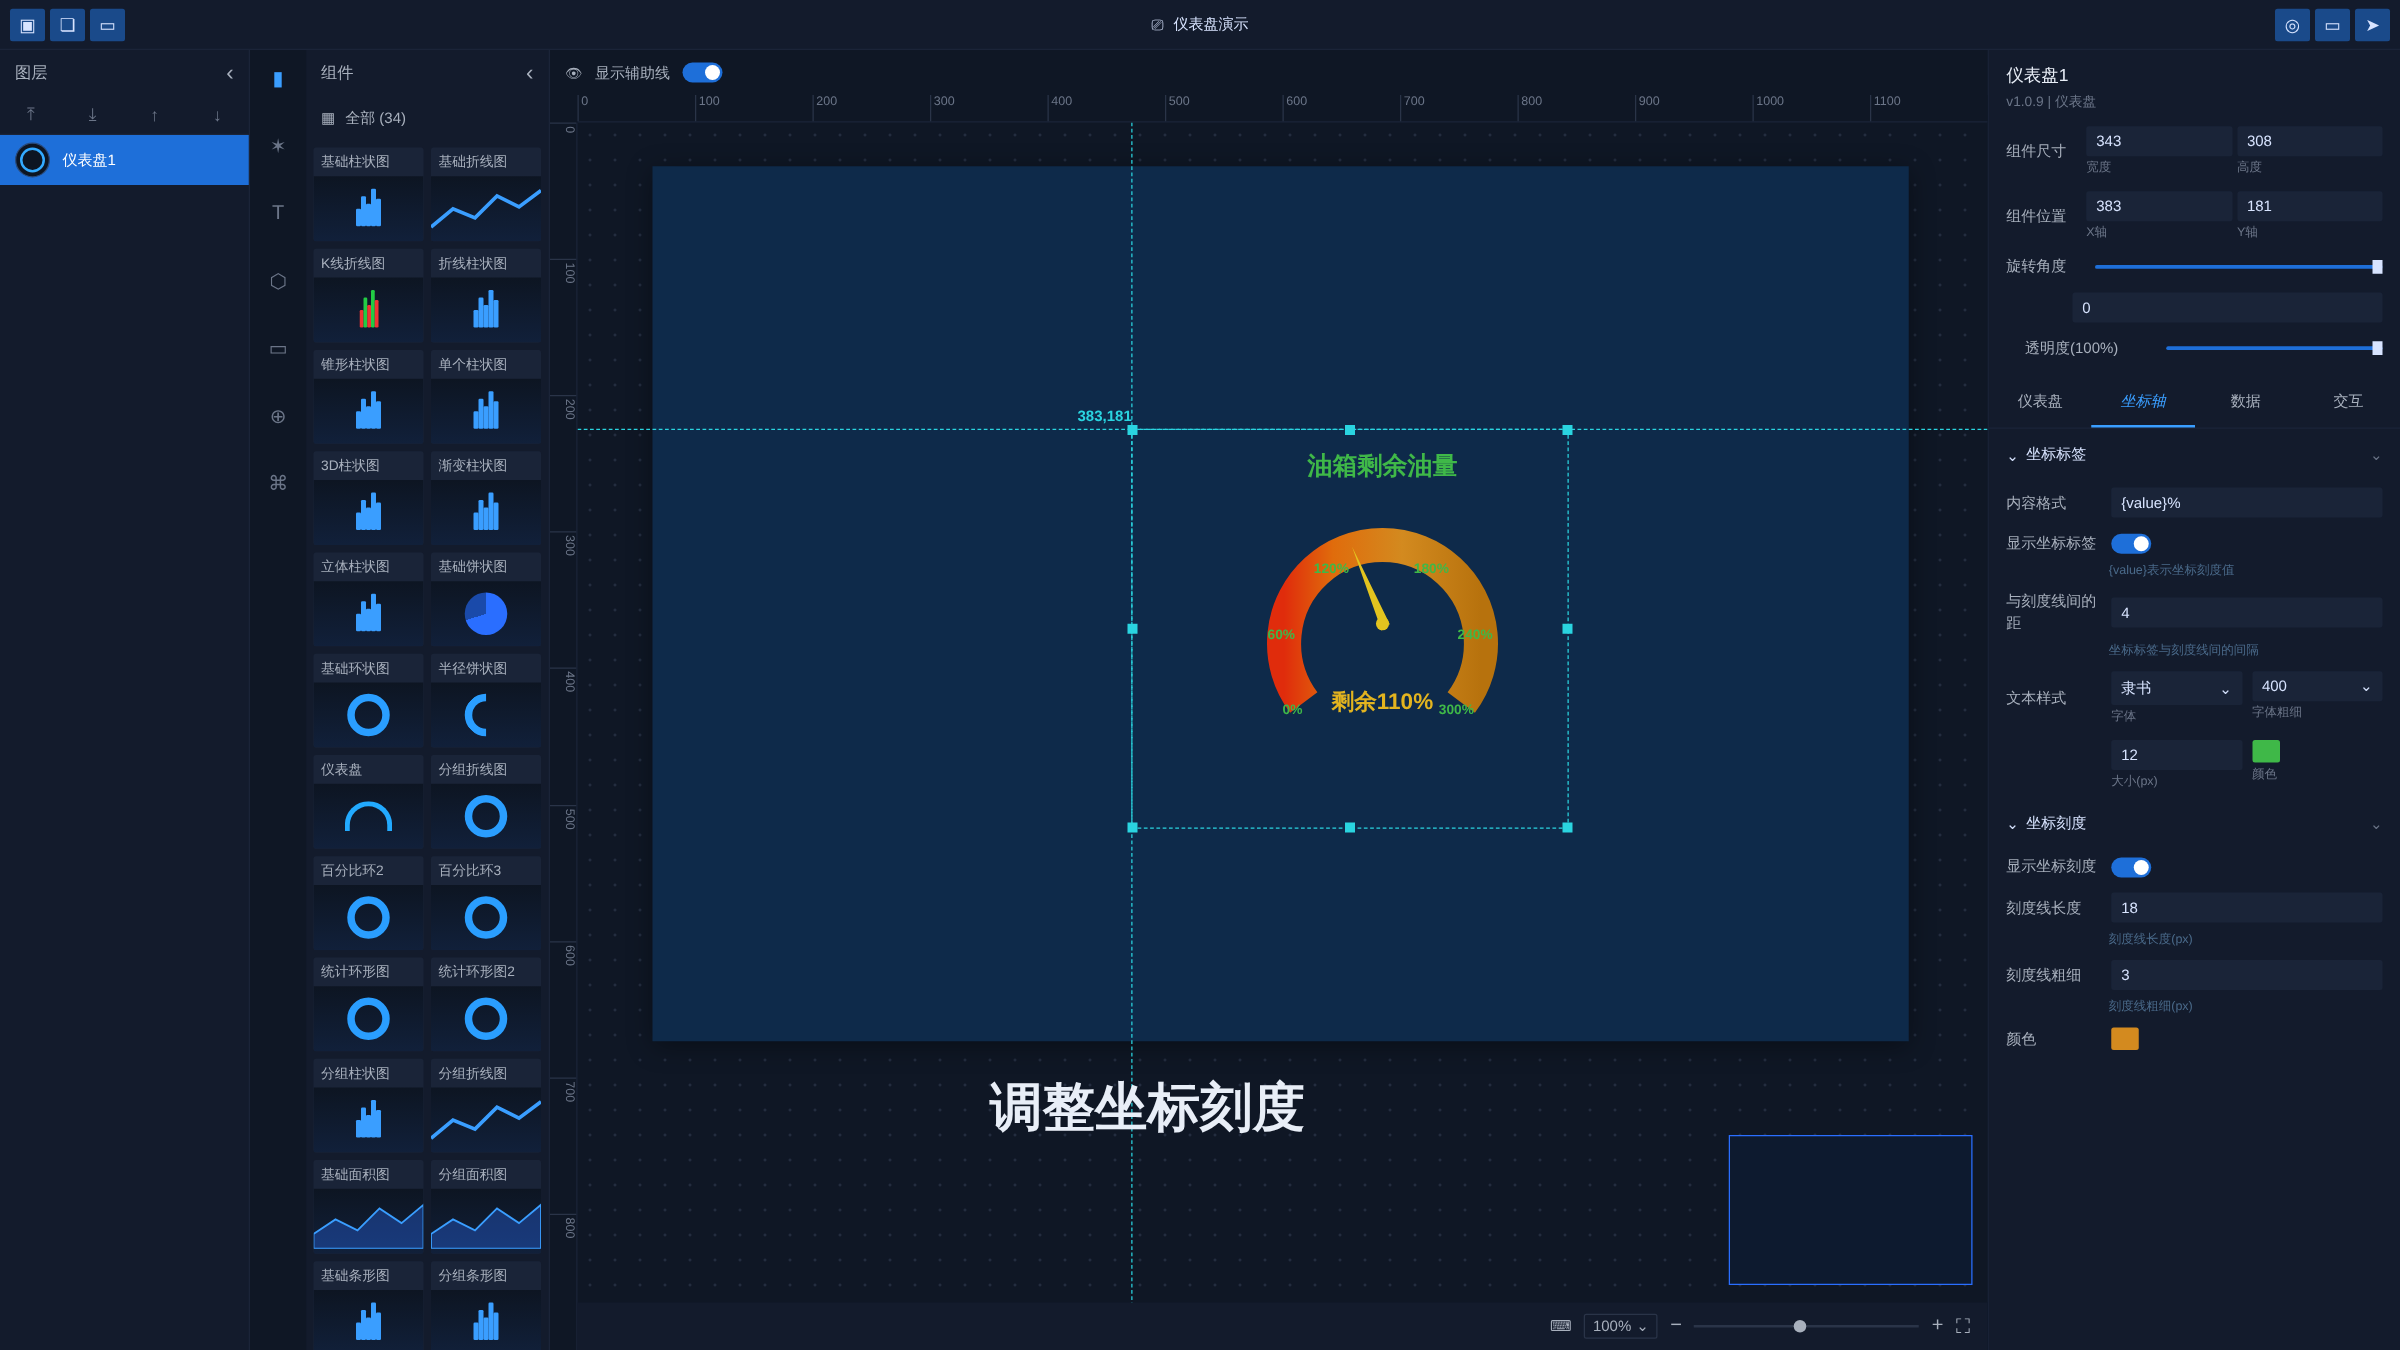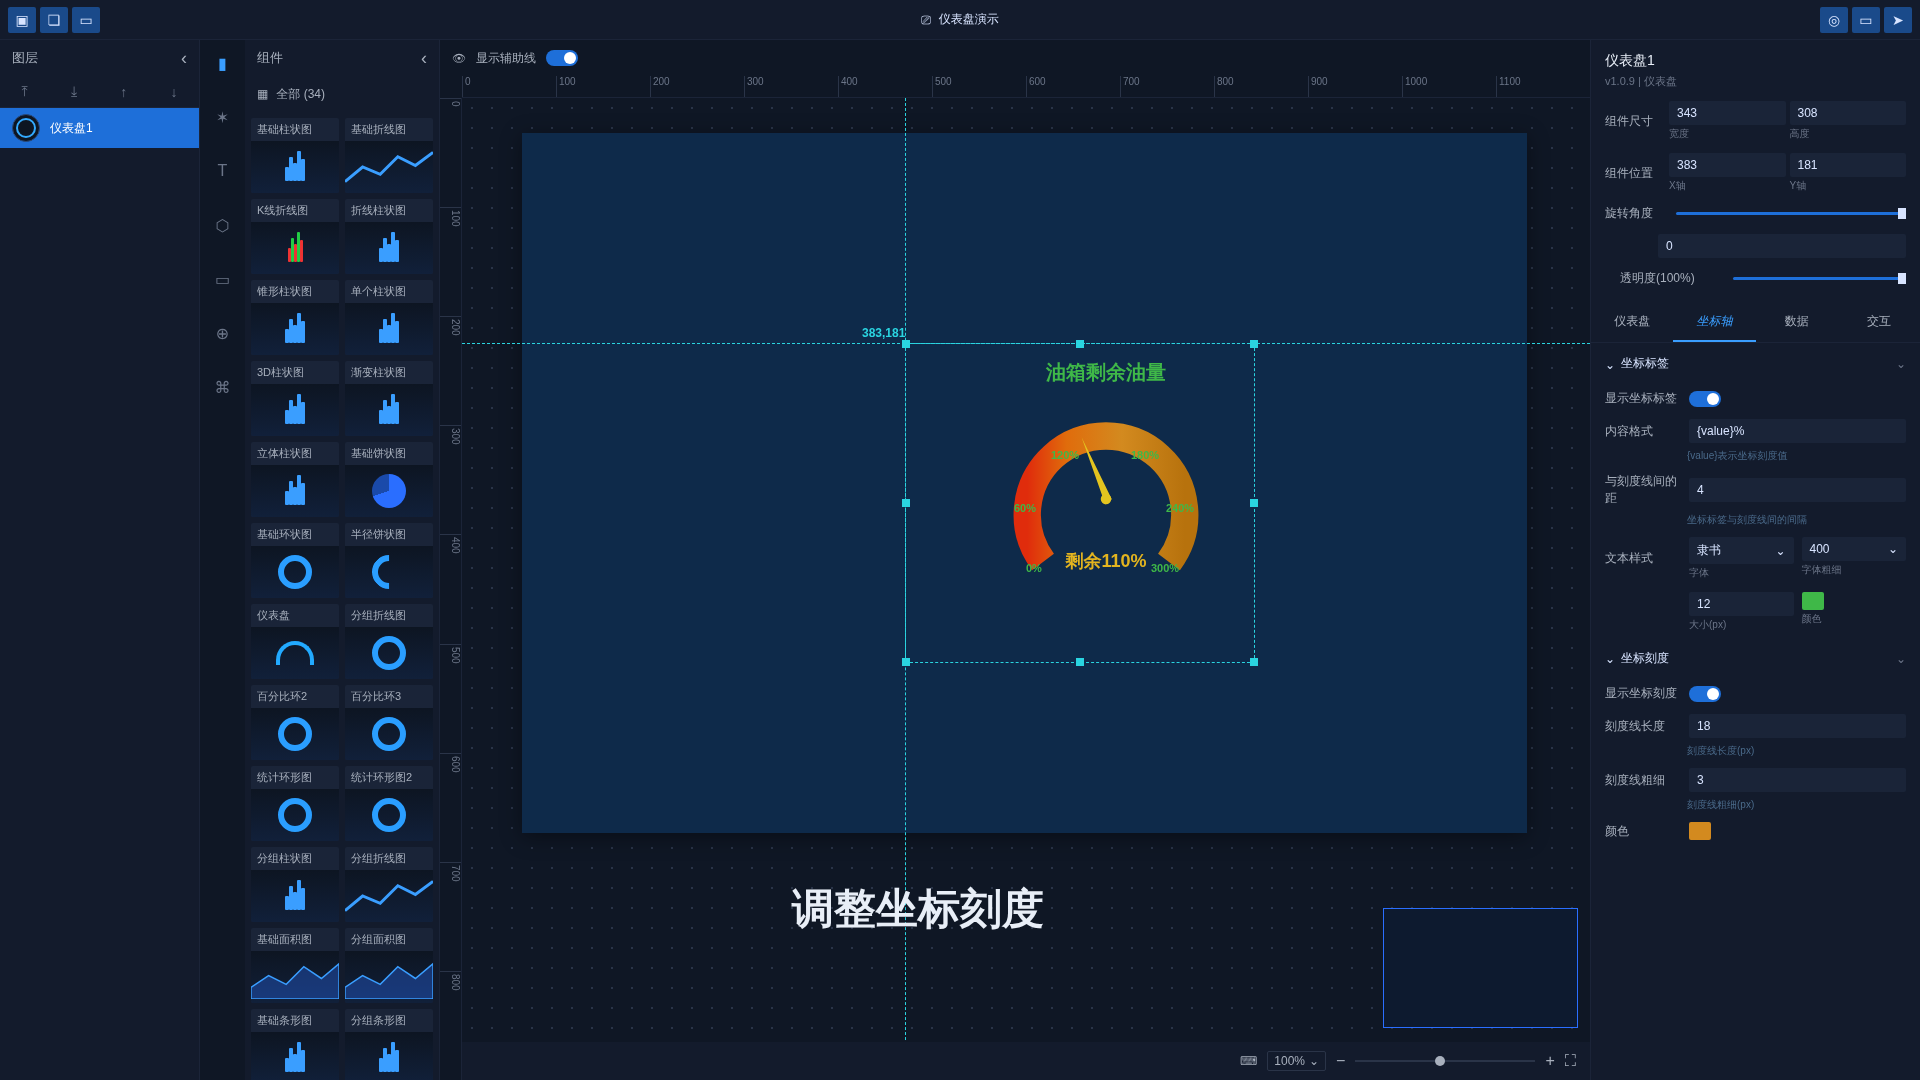--- a/index.html
+++ b/index.html
@@ -66,21 +66,21 @@
 .sel-box .handle{position:absolute;width:8px;height:8px;background:#2ad4e0;}
 .handle.tl{top:-4px;left:-4px}.handle.tr{top:-4px;right:-4px}.handle.bl{bottom:-4px;left:-4px}.handle.br{bottom:-4px;right:-4px}
 .handle.ml{top:50%;left:-4px;margin-top:-4px}.handle.mr{top:50%;right:-4px;margin-top:-4px}
 .handle.tc{top:-4px;left:50%;margin-left:-4px}.handle.bc{bottom:-4px;left:50%;margin-left:-4px}
 .gauge{position:absolute;left:75px;top:15px;width:250px;}
 .gauge-title{text-align:center;color:#3fb848;font-size:20px;font-weight:600;margin-bottom:8px;}
 .gauge-body{position:relative;width:250px;height:210px;}
 .gauge-body svg{width:100%;height:100%;}
 .gauge-label{position:absolute;font-size:11px;color:#3fb848;font-weight:600;}
 .gauge-center{position:absolute;width:100%;top:155px;text-align:center;color:#e3b41f;font-size:18px;font-weight:700;}
-.caption{position:absolute;left:330px;top:760px;font-size:42px;color:#e8eef7;font-weight:600;margin-top:23px;}
+.caption{position:absolute;left:330px;top:760px;font-size:42px;color:#e8eef7;font-weight:600;}
 .minimap{position:absolute;right:12px;bottom:52px;width:195px;height:120px;border:1px solid #2a6eff;background:#0d1a2f;}
 .zoombar{position:absolute;left:0;right:0;bottom:0;height:38px;background:#131b2c;display:flex;align-items:center;justify-content:flex-end;padding:0 14px;gap:10px;}
 .zoom-select{display:flex;align-items:center;gap:4px;border:1px solid #2a3448;padding:2px 6px;border-radius:2px;color:#a8b0bd;}
 .zoom-track{width:180px;height:2px;background:#2a3448;position:relative;}
 .zoom-track::after{content:'';position:absolute;left:80px;top:-4px;width:10px;height:10px;background:#a8b0bd;border-radius:50%;}
 .zbtn{cursor:pointer;color:#a8b0bd;font-size:16px;}
 
 
 .inspector { width: 330px; background: #131b2c; border-left: 1px solid #1b2438; overflow-y: auto; }
 .inspector::-webkit-scrollbar{width:6px;}
@@ -466,26 +466,26 @@
     </div>
 
     <div class="section-head">
       <span style="display:flex;align-items:flex-end;gap:6px;">
           <span class="chev-down"></span>
           <span>坐标标签</span>
         </span>
       <span class="chev">⌄</span>
     </div>
     <div class="field-row">
+      <div class="flbl">内容格式</div>
+      <div class="fctrl"><input class="txt-input" value="{value}%" style=""></div>
+    </div>
+    <div class="field-row">
       <div class="flbl">显示坐标标签</div>
       <div class="toggle"></div>
-    </div>
-    <div class="field-row">
-      <div class="flbl">内容格式</div>
-      <div class="fctrl"><input class="txt-input" value="{value}%" style=""></div>
     </div>
     <div class="hint">{value}表示坐标刻度值</div>
     <div class="field-row">
       <div class="flbl">与刻度线间的距</div>
       <div class="fctrl"><input class="txt-input" value="4" style=""></div>
     </div>
     <div class="hint">坐标标签与刻度线间的间隔</div>
     <div class="field-row">
       <div class="flbl">文本样式</div>
       <div class="fctrl two-col">

